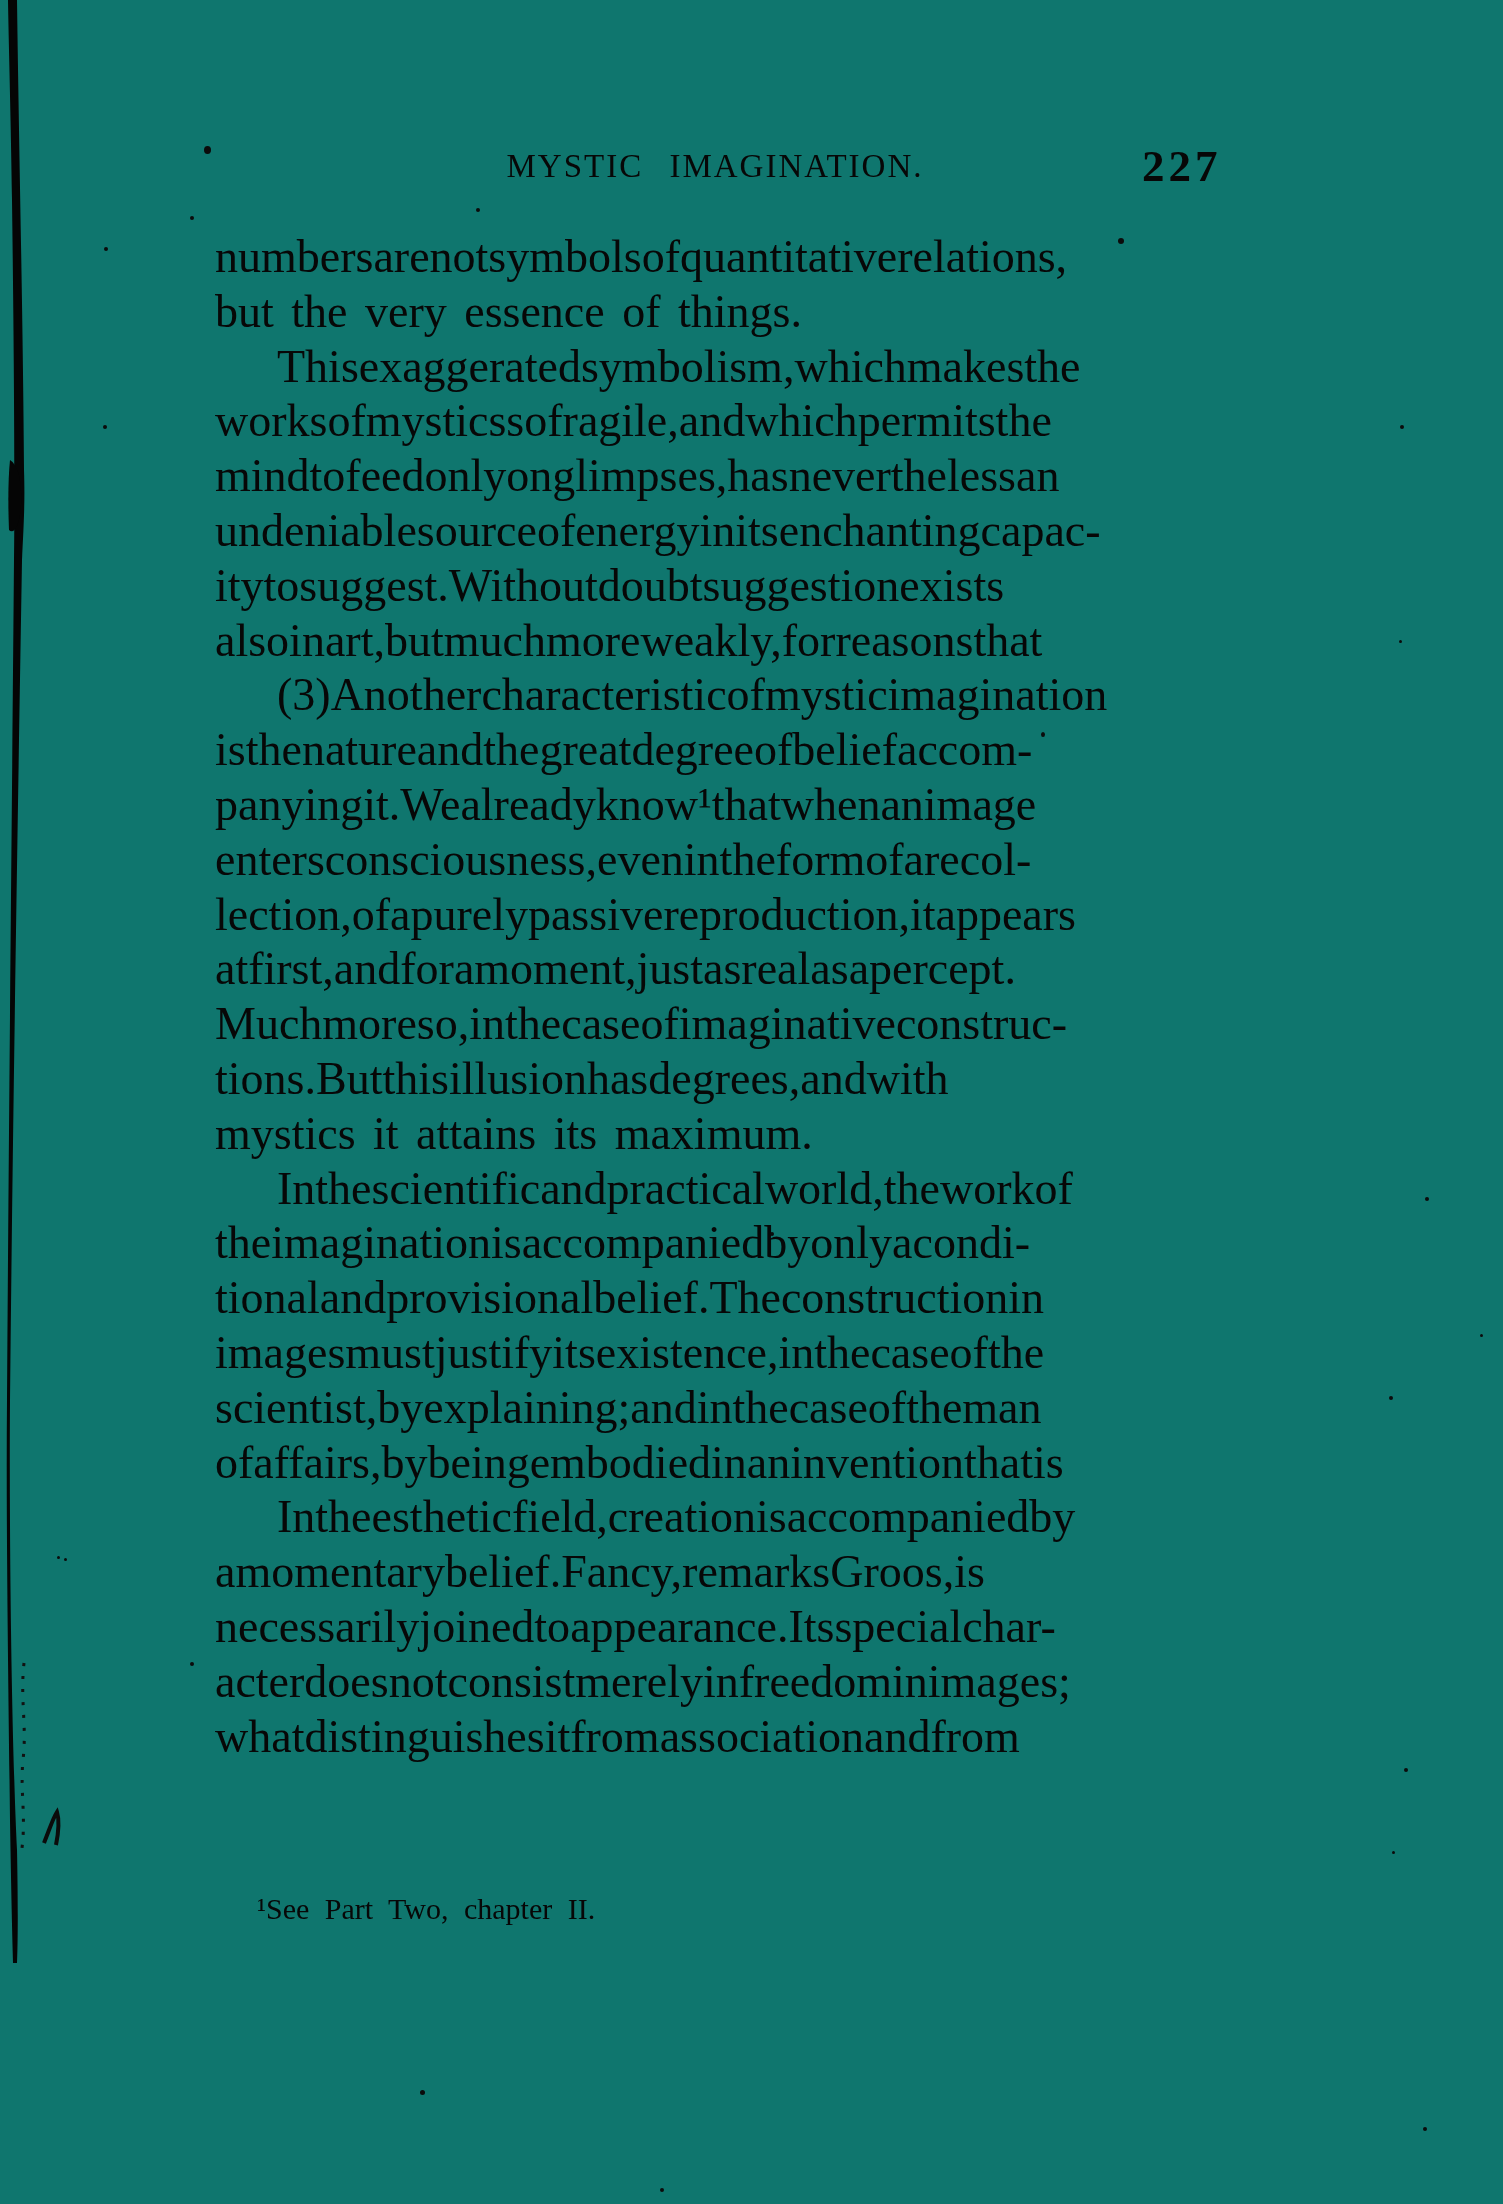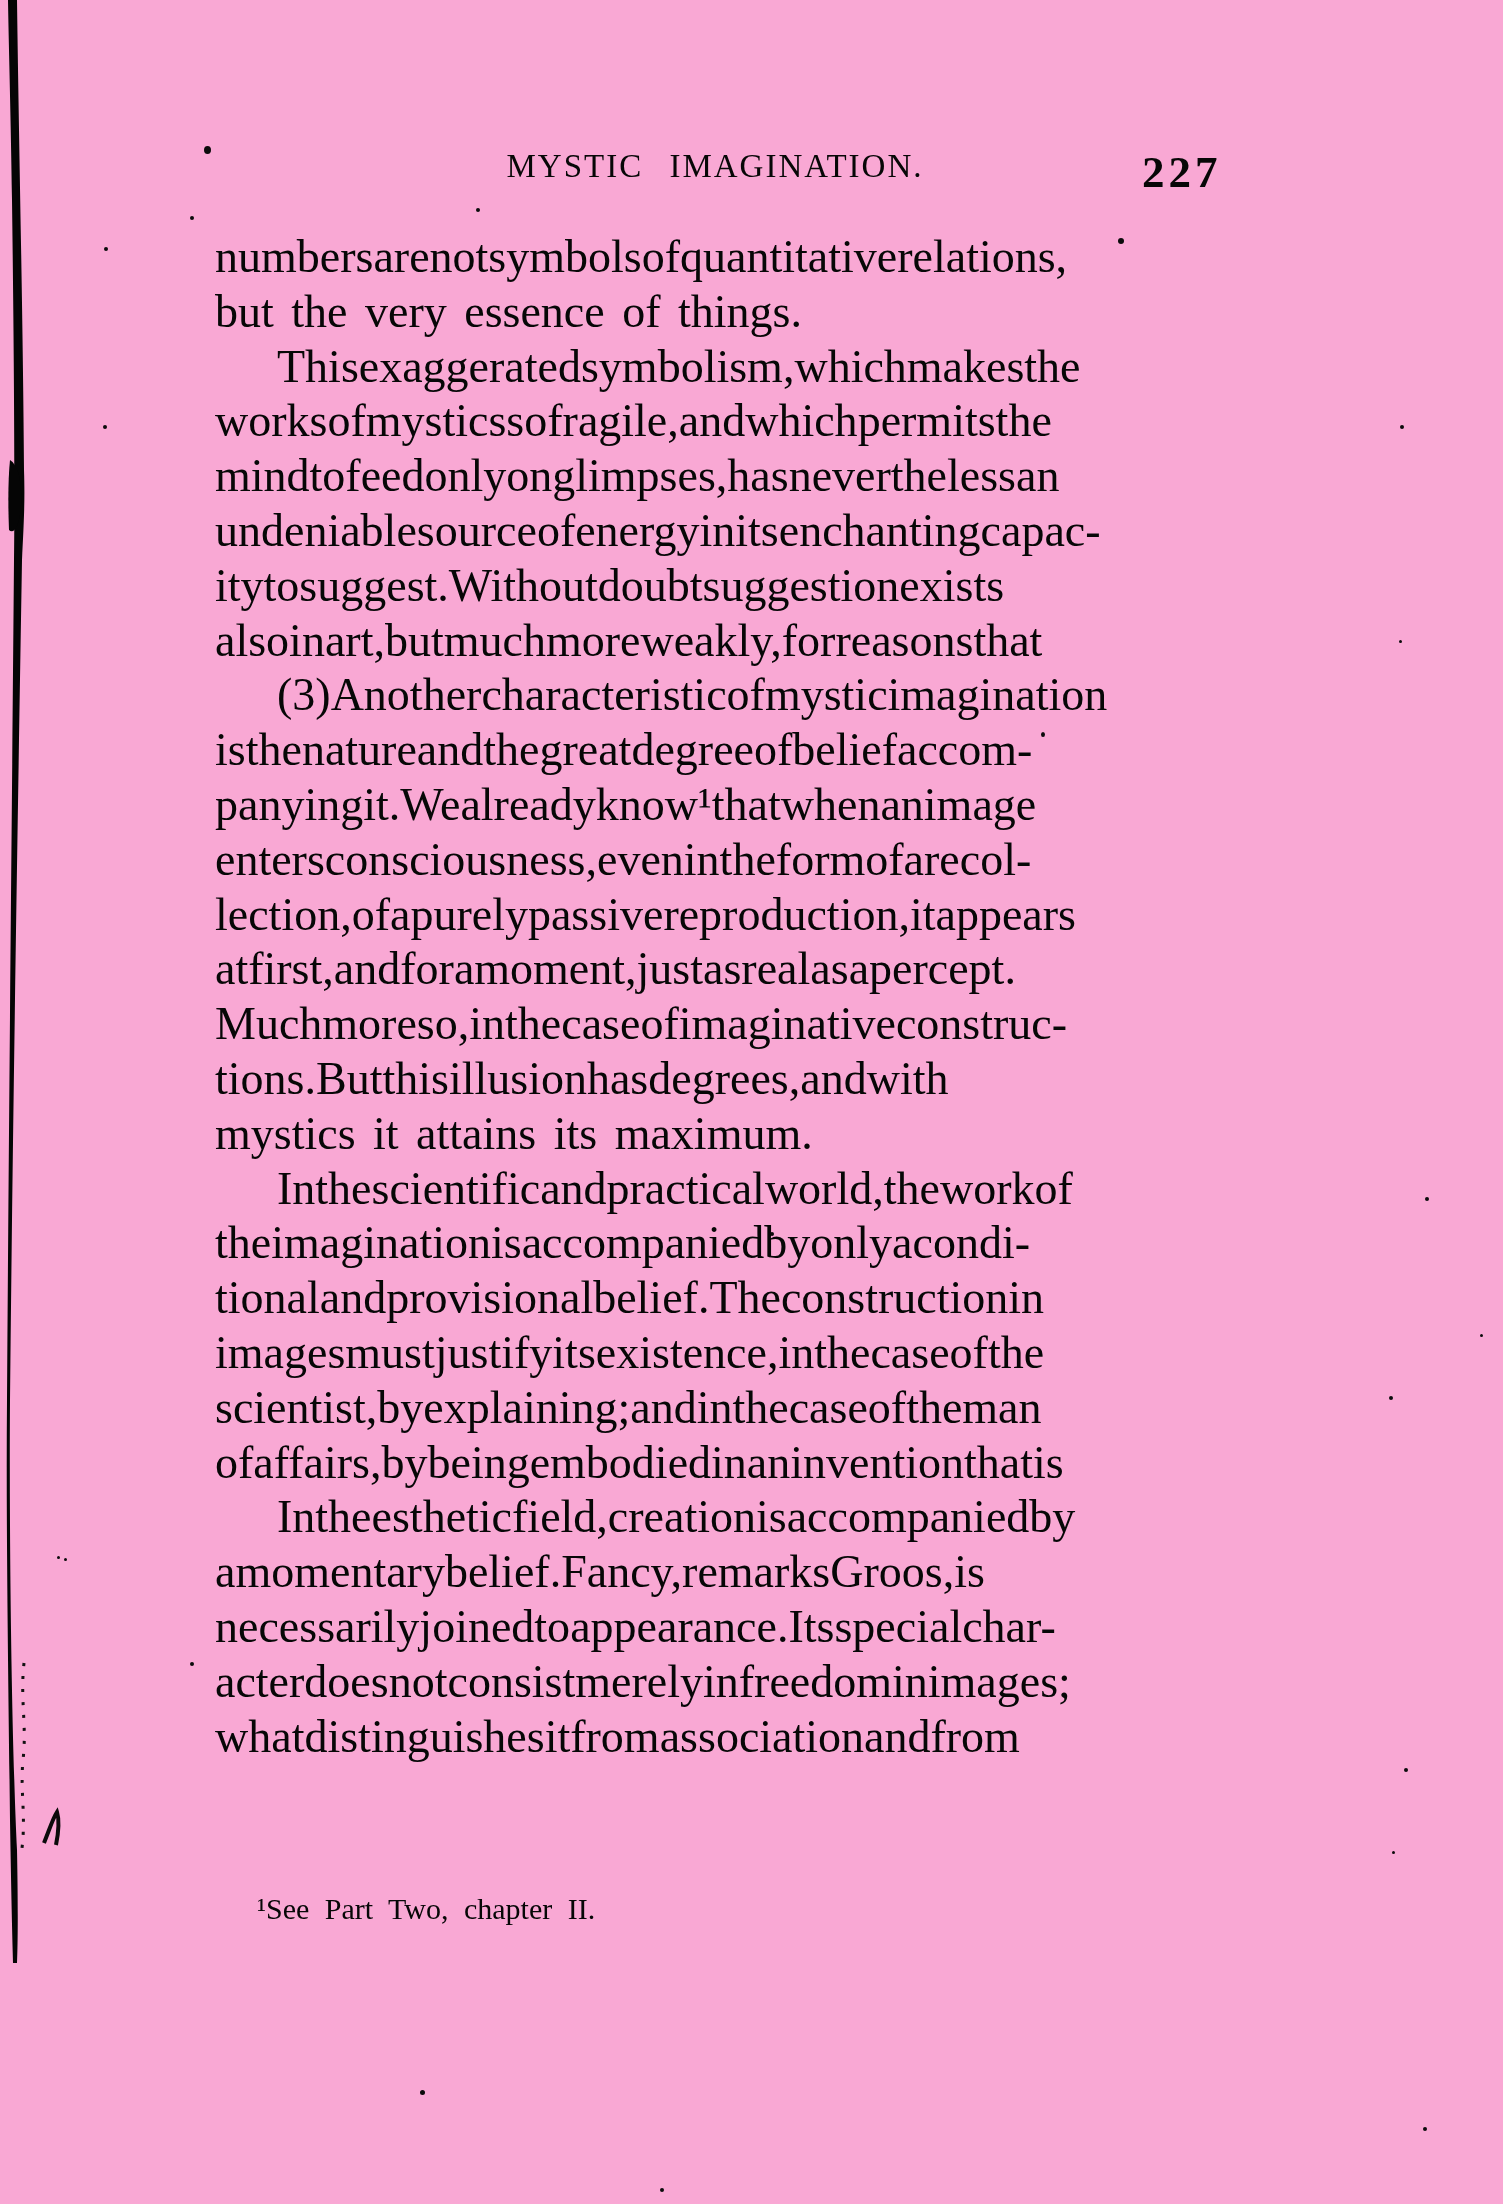--- a/index.html
+++ b/index.html
@@ -1,35 +1,35 @@
 <!DOCTYPE html>
 <html><head>
 <meta charset="utf-8">
 <style>
   html,body { margin:0; padding:0; background:#ffffff; }
   .page {
     position:relative;
     width:1503px; height:2204px;
-    background:#f9a8d4;
+    background:#0f766e;
     overflow:hidden;
     font-family:"Liberation Serif","DejaVu Serif",serif;
     color:#070707;
   }
   .running-header {
     position:absolute;
     left:215px; top:150px; width:1000px;
     text-align:center;
     font-size:33px;
     letter-spacing:2px;
     word-spacing:16px;
     line-height:1;
   }
   .page-number {
     position:absolute;
-    left:1142px; top:150px;
+    left:1142px; top:144px;
     font-size:45px;
     letter-spacing:4px;
     line-height:1;
     font-weight:bold;
   }
   .body-text {
     position:absolute;
     left:215px; top:230px; width:1000px;
     font-size:46px;
   }

